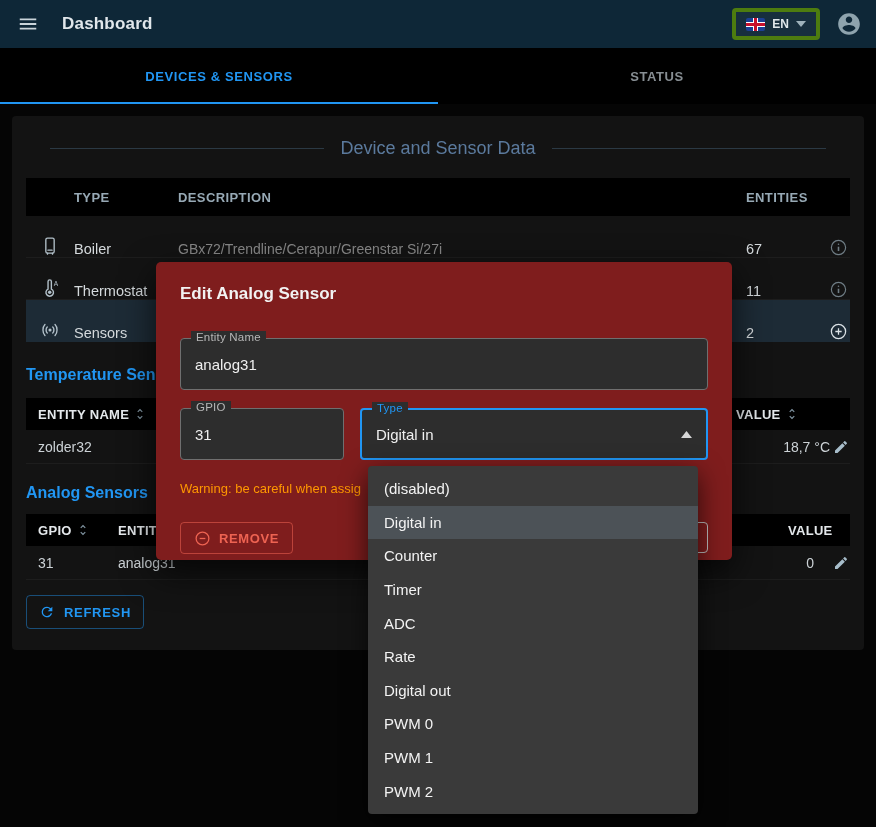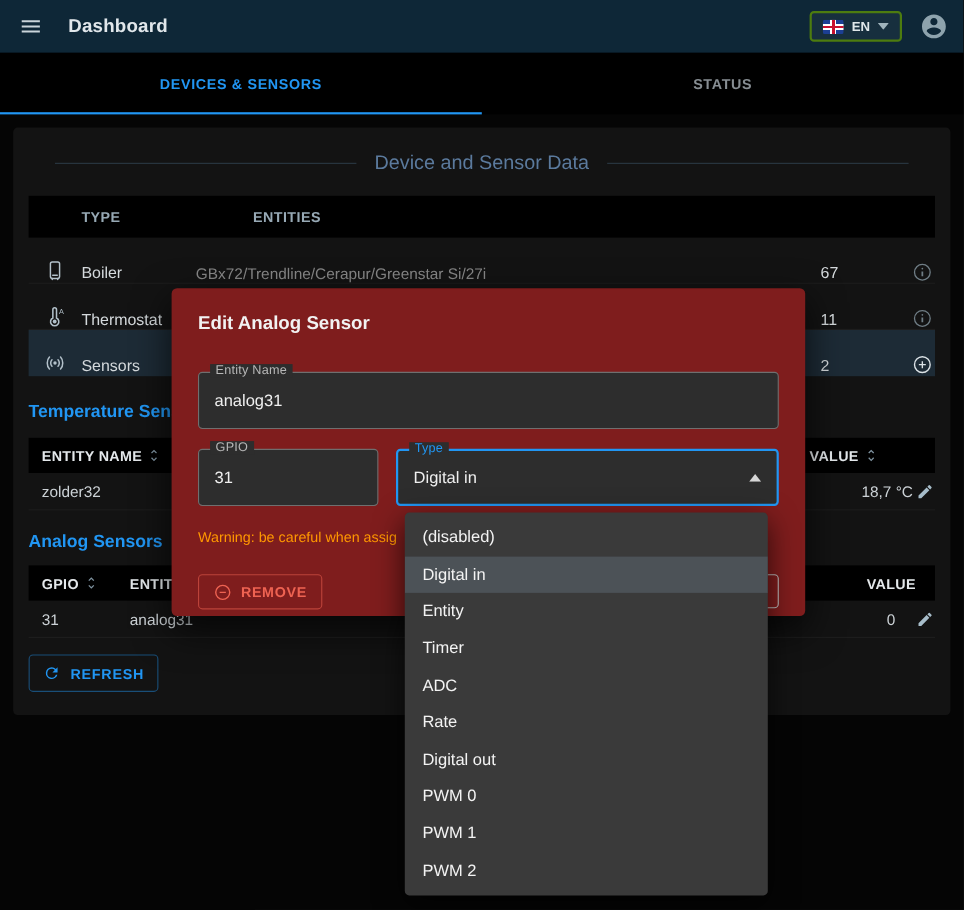--- a/index.html
+++ b/index.html
@@ -9,21 +9,21 @@
     font-family:"Liberation Sans","DejaVu Sans",sans-serif;
     position:relative; overflow:hidden;
     -webkit-font-smoothing:antialiased;
   }
 
   
   .appbar { height:48px; background:#0e2737; display:flex; align-items:center; padding:0 14px; }
   .hamburger { width:28px; height:28px; display:flex; align-items:center; justify-content:center; cursor:pointer; }
   .appbar-title { margin-left:20px; color:#e1e7eb; font-size:17px; font-weight:700; letter-spacing:.2px; }
   .appbar-spacer { flex:1; }
-  .lang-btn { display:flex; align-items:center; gap:7px; border:2px solid #4d7c0f; border-radius:4px;
+  .lang-btn { display:flex; align-items:center; gap:7px; border:4px solid #4d7c0f; border-radius:4px;
               padding:5px 10px; background:rgba(255,255,255,.04); cursor:pointer; }
   .flag { width:19px; height:13px; border-radius:2px;
     background:
       linear-gradient(to bottom, transparent 42%, #c8102e 42%, #c8102e 58%, transparent 58%),
       linear-gradient(to right,  transparent 44%, #c8102e 44%, #c8102e 56%, transparent 56%),
       linear-gradient(to bottom, transparent 32%, #ffffff 32%, #ffffff 68%, transparent 68%),
       linear-gradient(to right,  transparent 36%, #ffffff 36%, #ffffff 64%, transparent 64%),
       #1c3f94; }
   .lang-label { color:#dfe7ea; font-size:12px; font-weight:700; }
   .account { margin-left:16px; cursor:pointer; display:flex; }
@@ -155,20 +155,21 @@
     <div class="line"></div>
     <div class="txt">Device and Sensor Data</div>
     <div class="line"></div>
   </div>
 
   
   <div class="t1">
     <div class="t1-head">
       <div class="c-icon"></div>
       <div class="c-type">TYPE</div>
+      <div class="c-desc" style="color:#97a9b5;font-size:13px;">DESCRIPTION</div>
       <div class="c-ent">ENTITIES</div>
       <div class="c-act"></div>
     </div>
 
     <div class="t1-row">
       <div class="c-icon">
         <svg width="20" height="22" viewBox="0 0 24 24" fill="none" stroke="#b3c1ca" stroke-width="1.6" stroke-linecap="round">
           <rect x="7" y="2.5" width="10" height="18" rx="2"></rect>
             <path d="M9.5 17h5"></path>
             <path d="M9 20.5v1.3M15 20.5v1.3"></path>
@@ -344,21 +345,21 @@
         </svg>
       <span>REMOVE</span>
     </button>
     <button class="hidden-btn"></button>
   </div>
 </div>
 
 <div class="menu">
   <div class="menu-item">(disabled)</div>
   <div class="menu-item selected">Digital in</div>
-  <div class="menu-item">Entity</div>
+  <div class="menu-item">Counter</div>
   <div class="menu-item">Timer</div>
   <div class="menu-item">ADC</div>
   <div class="menu-item">Rate</div>
   <div class="menu-item">Digital out</div>
   <div class="menu-item">PWM 0</div>
   <div class="menu-item">PWM 1</div>
   <div class="menu-item">PWM 2</div>
 </div>
 
 </body></html>

